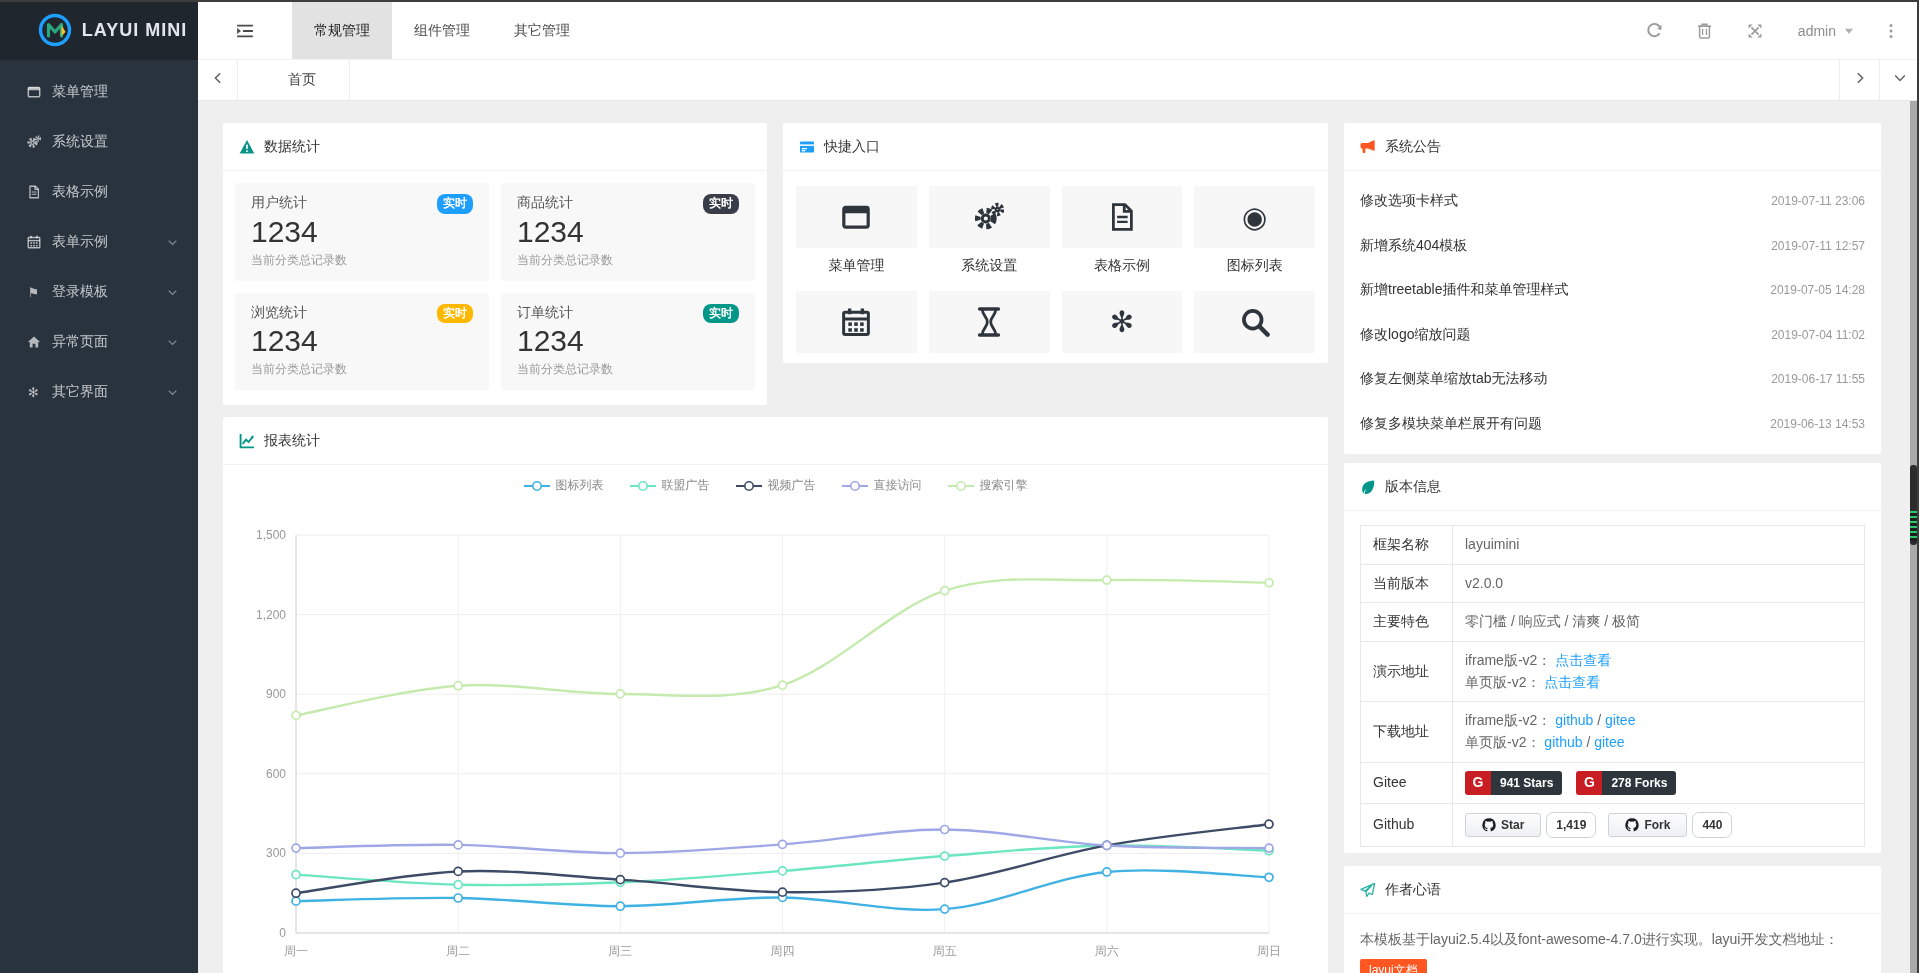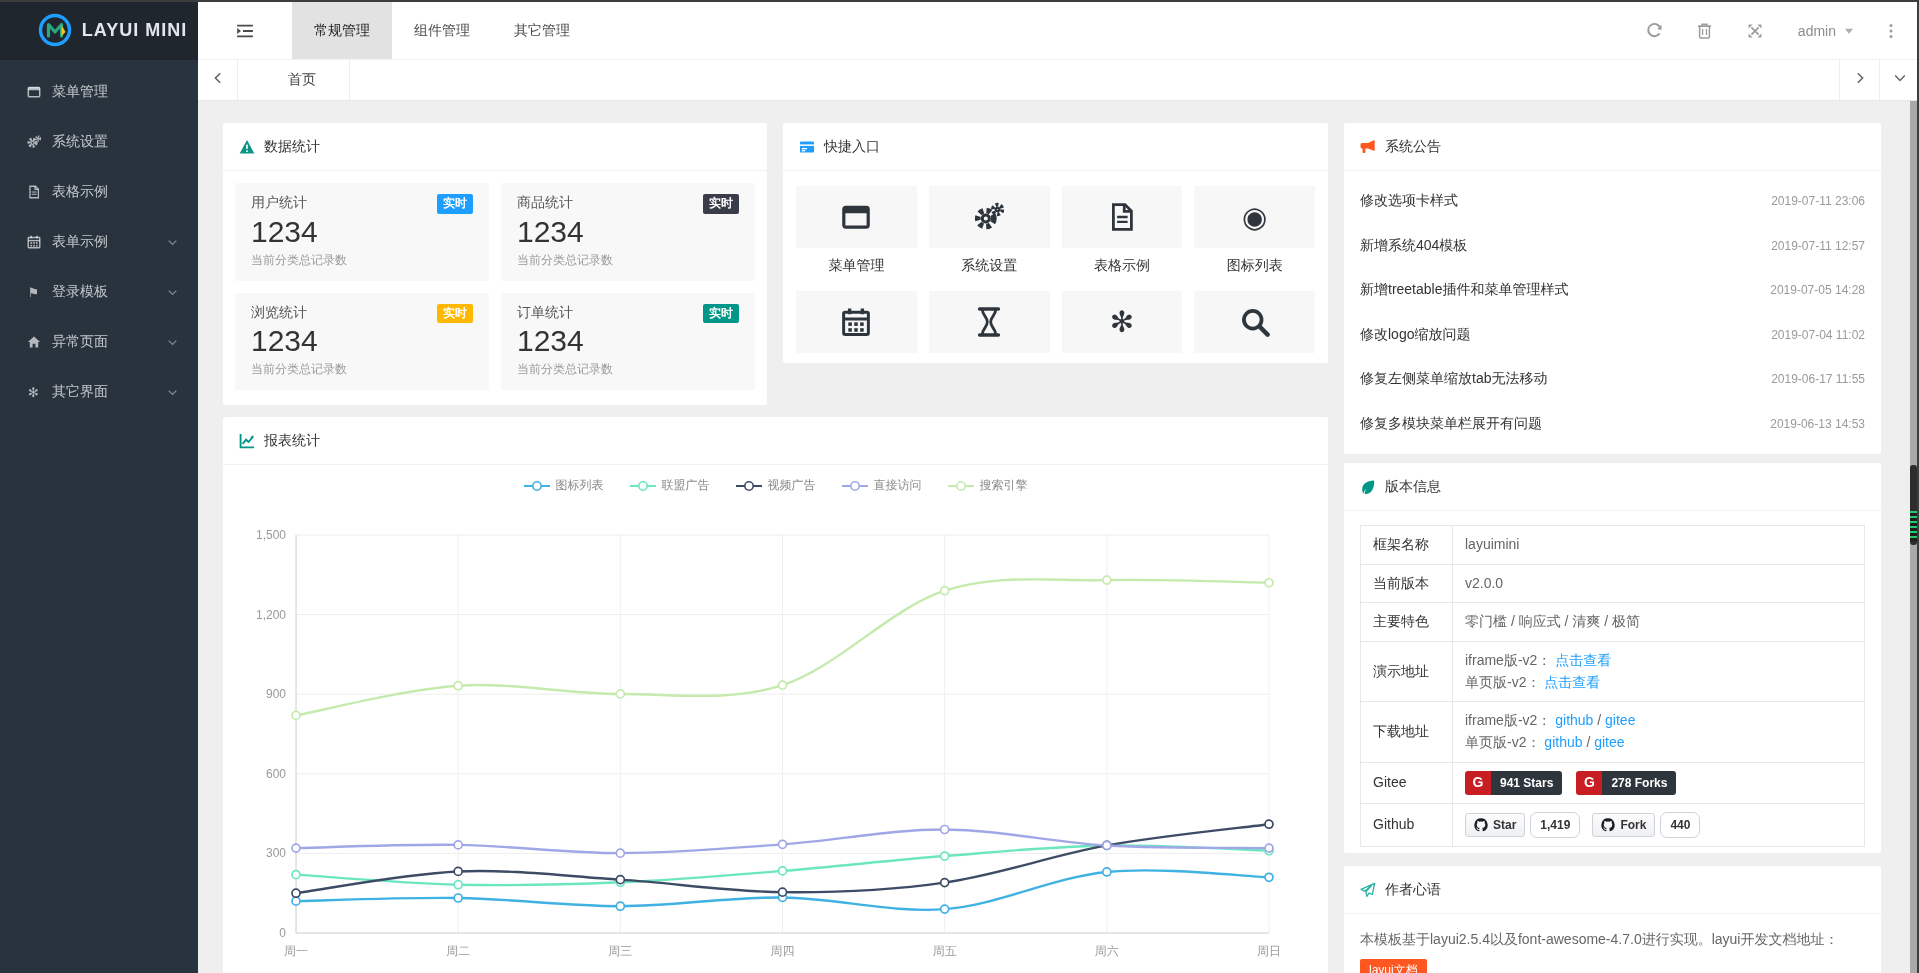--- a/index.html
+++ b/index.html
@@ -47,21 +47,21 @@
   #p-stats{left:25px;top:22px;width:544px;height:282px;}
   #p-quick{left:585px;top:22px;width:545px;height:240px;}
   #p-notice{left:1146px;top:22px;width:537px;height:331px;}
   #p-chart{left:25px;top:316px;width:1105px;height:620px;}
   #p-version{left:1146px;top:362px;width:537px;height:390px;}
   #p-author{left:1146px;top:765px;width:537px;height:240px;}
 
   .stats-body{padding:12px;display:grid;grid-template-columns:1fr 1fr;gap:12px;}
   .stat{background:#f8f8f8;border-radius:2px;padding:11px 16px 12px;}
   .stat-top{display:flex;justify-content:space-between;align-items:flex-start;font-size:14px;color:#565656;}
-  .badge{color:#fff;font-size:12px;font-weight:bold;padding:2px 6px;border-radius:2px;line-height:1.3;}
+  .badge{color:#fff;font-size:12px;font-weight:bold;padding:2px 6px;border-radius:8px;line-height:1.3;}
   .stat-num{font-size:30px;color:#333;margin:1px 0 3px;}
   .stat-desc{font-size:12px;color:#9a9a9a;}
 
   .quick-body{padding:15px 13px;display:grid;grid-template-columns:repeat(4,1fr);gap:16px 12px;}
   .q-cell{text-align:center;cursor:pointer;}
   .q-box{background:#f7f7f7;height:62px;display:flex;align-items:center;justify-content:center;color:#2f353c;}
   .q-label{margin-top:9px;font-size:14px;color:#333;}
   .tglyph{font-family:"DejaVu Sans",sans-serif;line-height:1;}
 
   .notice-body{padding:8px 16px;}
@@ -75,21 +75,21 @@
   .tick{font-size:12px;fill:#999;font-family:"Liberation Sans",sans-serif;}
 
   .version-body{padding:14px 16px;}
   .vtable{width:100%;border-collapse:collapse;}
   .vtable td{border:1px solid #e8e8e8;padding:8px 12px;font-size:14px;color:#666;line-height:1.55;}
   .vtable td.lab{width:92px;color:#333;}
   .link{color:#1E9FFF;text-decoration:none;cursor:pointer;}
   .gitee-badge{display:inline-flex;align-items:stretch;border-radius:3px;overflow:hidden;margin-right:14px;cursor:pointer;vertical-align:middle;height:24px;}
   .gb-left{background:#c71d23;color:#fff;width:26px;display:flex;align-items:center;justify-content:center;font-weight:bold;font-size:14px;}
   .gb-right{background:#2e353d;color:#fff;font-size:12px;font-weight:bold;padding:8px 9px;display:flex;align-items:center;}
-  .gh-btn{display:inline-flex;align-items:center;gap:5px;border:1px solid #cfd3d8;background:linear-gradient(#fcfcfc,#eef0f3);border-radius:3px;padding:2px 8px;font-size:12px;font-weight:bold;color:#333;cursor:pointer;margin-right:5px;vertical-align:middle;}
+  .gh-btn{display:inline-flex;align-items:center;gap:5px;border:1px solid #cfd3d8;background:linear-gradient(#fcfcfc,#eef0f3);border-radius:3px;padding:2px 16px;font-size:12px;font-weight:bold;color:#333;cursor:pointer;margin-right:5px;vertical-align:middle;}
   .gh-count{display:inline-block;border:1px solid #cfd3d8;background:#fff;border-radius:7px;padding:3px 9px;font-size:12px;font-weight:bold;color:#333;margin-right:12px;vertical-align:middle;cursor:pointer;}
 
   .author-body{padding:10px 16px;font-size:14px;color:#666;line-height:2.15;}
   .a-badge{display:inline-block;background:#FF5722;color:#fff;font-size:12px;padding:3px 9px;border-radius:2px;cursor:pointer;line-height:1.4;}
 
   
   .vtrack{position:absolute;right:2px;top:101px;bottom:0;width:7px;background:#a9a9a9;z-index:60;}
   .vthumb{position:absolute;left:0;right:0;top:364px;height:80px;background:#2c2c2c;border-radius:3px;cursor:pointer;}
   .vthumb::after{content:"";position:absolute;left:0;right:0;bottom:4px;height:30px;background:repeating-linear-gradient(180deg,#27c96d 0 2px,#1e1e1e 2px 5px);}
 </style>

